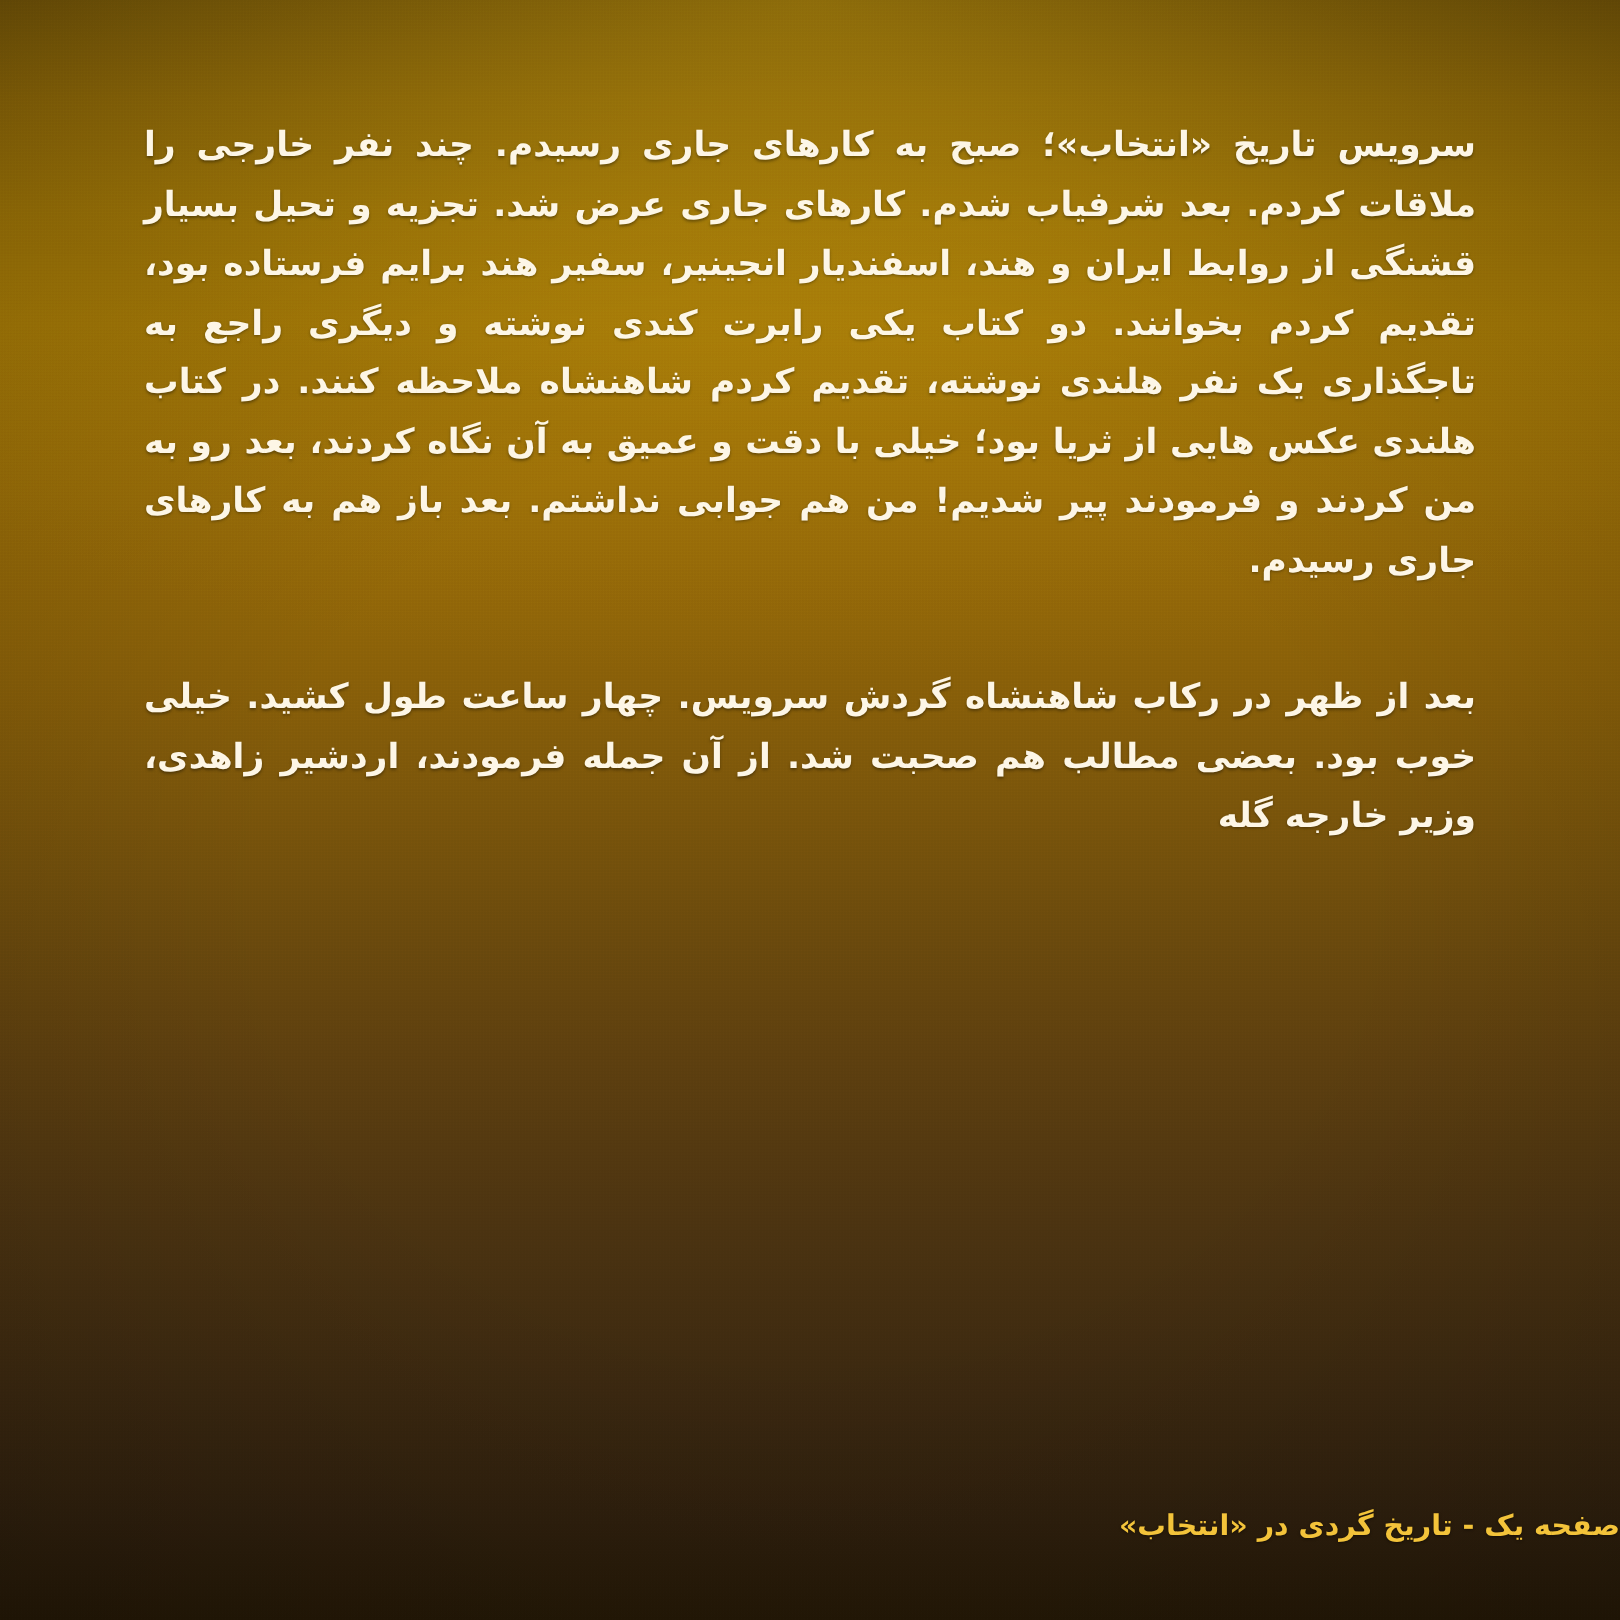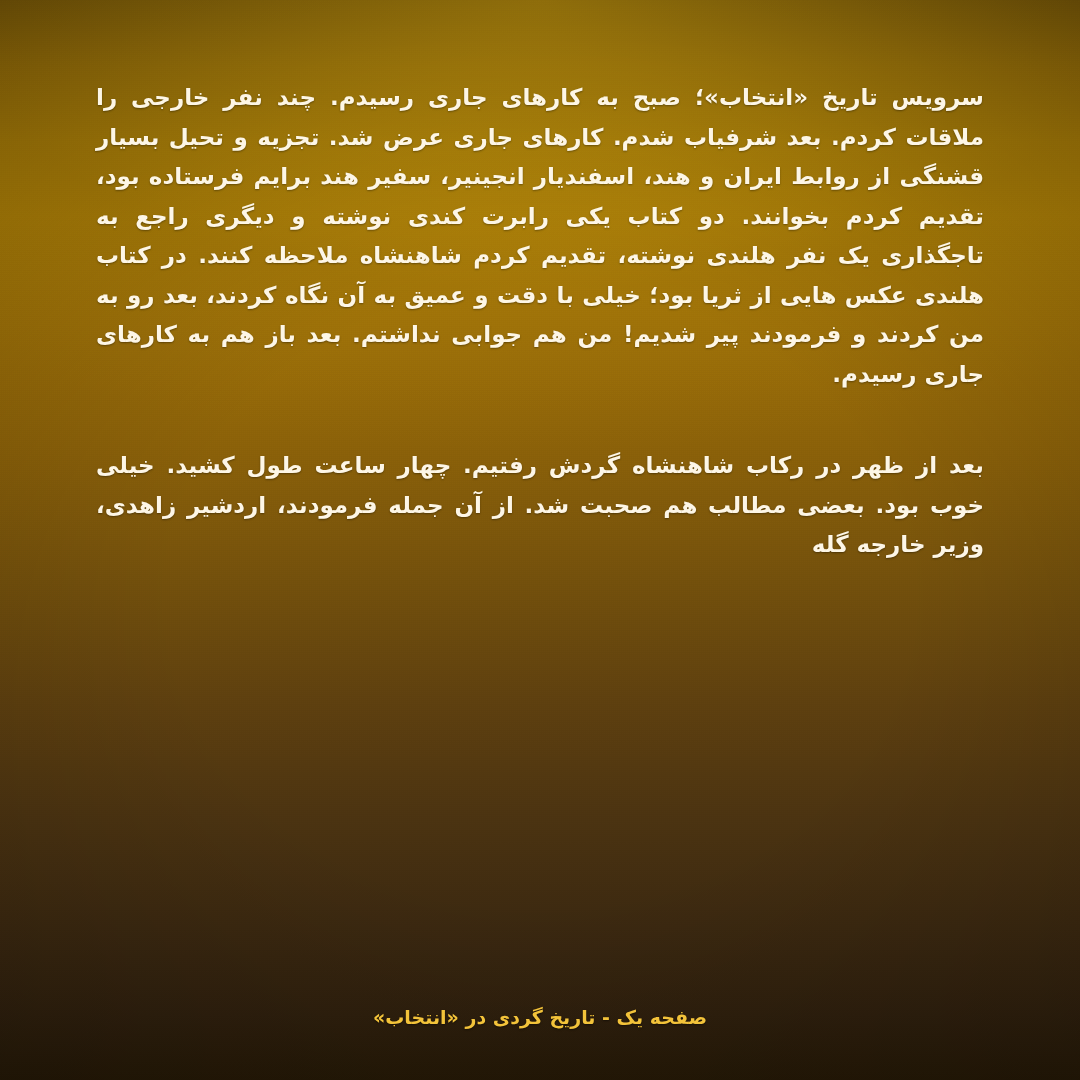--- a/index.html
+++ b/index.html
@@ -81,21 +81,20 @@
 
   .para + .para {
     margin-top: 52px;
   }
 
   #footer {
     position: absolute;
     left: 0;
     right: 0;
     bottom: 52px;
-    text-align: center;
     z-index: 4;
   }
 
   #footer .caption {
     display: inline-block;
     color: #f3c33a;
     font-size: 19px;
     font-weight: 700;
     direction: rtl;
     letter-spacing: 0px;
@@ -105,20 +104,20 @@
 </head>
 <body>
 
 <div id="page">
 
   <div id="texture"></div>
   <div id="vignette"></div>
 
   <div id="content">
     <p class="para">سرویس تاریخ «انتخاب»؛ صبح به کارهای جاری رسیدم. چند نفر خارجی را ملاقات کردم. بعد شرفیاب شدم. کارهای جاری عرض شد. تجزیه و تحیل بسیار قشنگی از روابط ایران و هند، اسفندیار انجینیر، سفیر هند برایم فرستاده بود، تقدیم کردم بخوانند. دو کتاب یکی رابرت کندی نوشته و دیگری راجع به تاجگذاری یک نفر هلندی نوشته، تقدیم کردم شاهنشاه ملاحظه کنند. در کتاب هلندی عکس هایی از ثریا بود؛ خیلی با دقت و عمیق به آن نگاه کردند، بعد رو به من کردند و فرمودند پیر شدیم! من هم جوابی نداشتم. بعد باز هم به کارهای جاری رسیدم.</p>
-    <p class="para">بعد از ظهر در رکاب شاهنشاه گردش رفتیم. چهار ساعت طول کشید. خیلی خوب بود. بعضی مطالب هم صحبت شد. از آن جمله فرمودند، اردشیر زاهدی، وزیر خارجه گله</p>
+    <p class="para">بعد از ظهر در رکاب شاهنشاه گردش سرویس. چهار ساعت طول کشید. خیلی خوب بود. بعضی مطالب هم صحبت شد. از آن جمله فرمودند، اردشیر زاهدی، وزیر خارجه گله</p>
   </div>
 
   <div id="footer">
     <span class="caption">صفحه یک - تاریخ گردی در «انتخاب»</span>
   </div>
 
 </div>
 
 </body></html>

